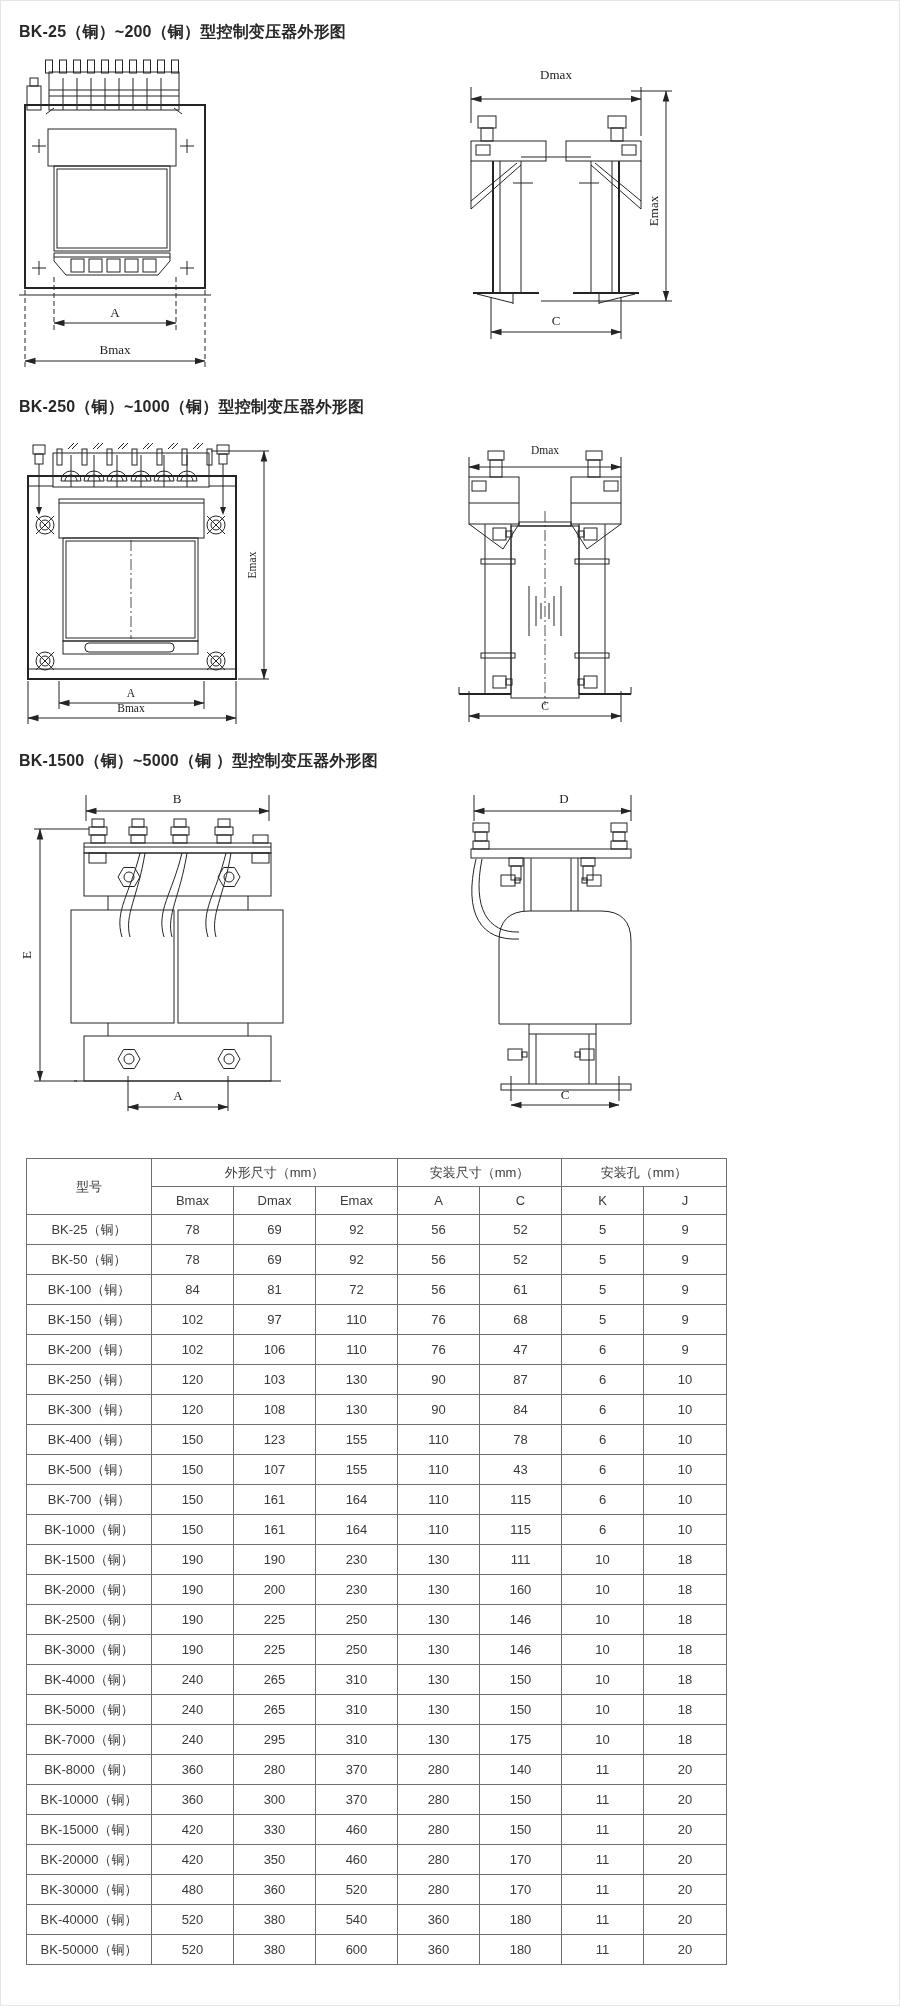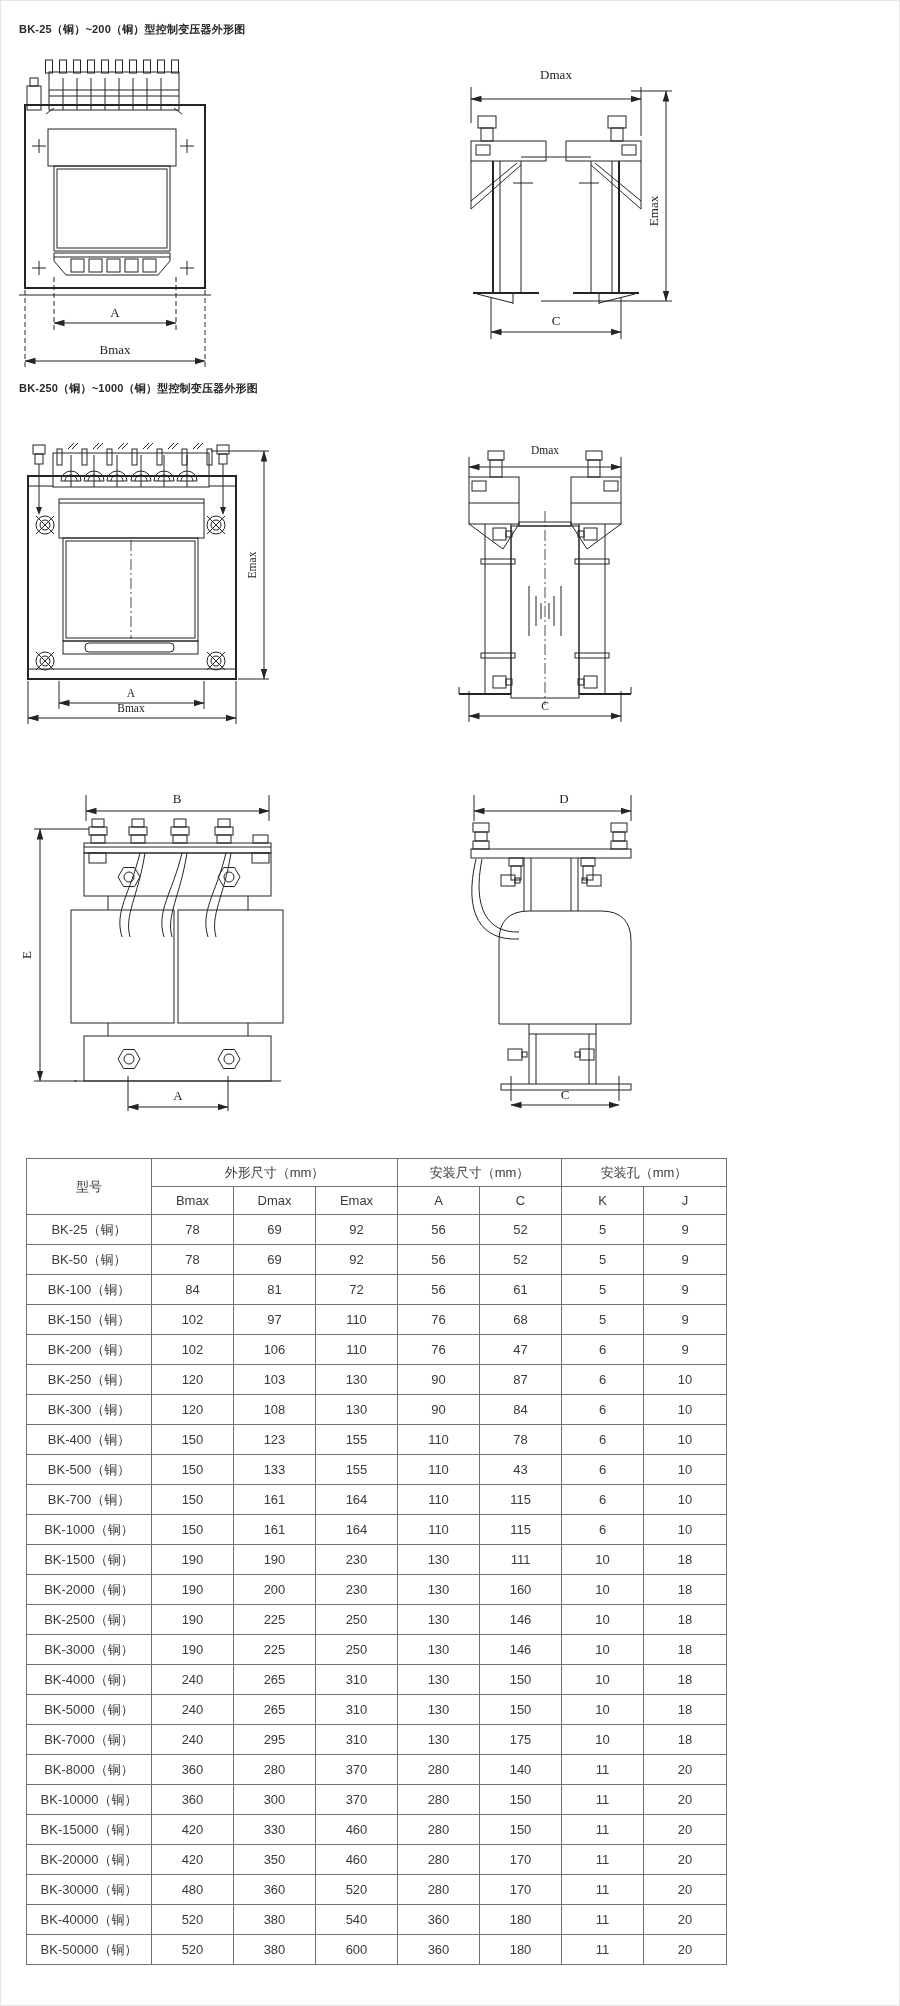--- a/index.html
+++ b/index.html
@@ -1,19 +1,19 @@
 <!DOCTYPE html>
 <html><head>
 <meta charset="utf-8">
 <style>
   * { margin:0; padding:0; box-sizing:border-box; }
   html,body { background:#ffffff; }
   body { font-family:"Liberation Sans", sans-serif; }
   .page { position:relative; width:900px; height:2006px; background:#fff; border:1px solid #e6e6e6; overflow:hidden; }
-  .sec-title { position:absolute; left:18px; font-size:11px; font-weight:700; color:#282828; letter-spacing:.2px; white-space:nowrap; }
+  .sec-title { position:absolute; left:18px; font-size:16px; font-weight:700; color:#282828; letter-spacing:.2px; white-space:nowrap; }
   svg.drawing { position:absolute; overflow:visible; }
   svg.drawing line, svg.drawing rect, svg.drawing path, svg.drawing circle, svg.drawing polygon {
     stroke:#242424; fill:none; stroke-width:1;
   }
   svg.drawing .hv { stroke-width:2; }
   svg.drawing .fillb { fill:#242424; stroke:none; }
   svg.drawing .dash { stroke-dasharray:5 3; }
   svg.drawing .cline { stroke-dasharray:11 3 2 3; stroke-width:0.8; }
   svg.drawing text { stroke:none; fill:#222; font-family:"Liberation Serif", serif; }
   .dim13 { font-size:13px; }
@@ -143,21 +143,21 @@
       <line x1="120" y1="240" x2="251" y2="240"></line>
     <line x1="245" y1="30" x2="245" y2="240" marker-start="url(#arrS)" marker-end="url(#arrE)"></line>
     <text class="dim13" x="237" y="150" text-anchor="middle" transform="rotate(-90 237 150)">Emax</text>
 
     <line x1="70" y1="236" x2="70" y2="278"></line>
       <line x1="200" y1="236" x2="200" y2="278"></line>
     <line x1="70" y1="271" x2="200" y2="271" marker-start="url(#arrS)" marker-end="url(#arrE)"></line>
     <text class="dim13" x="135" y="264" text-anchor="middle">C</text>
   </svg>
 
-  <h2 class="sec-title" style="top:380px">BK-250（铜）~1000（铜）型控制变压器外形图</h2>
+  <h2 class="sec-title" style="top:396px">BK-250（铜）~1000（铜）型控制变压器外形图</h2>
 
   <svg class="drawing" style="left:22px; top:440px" width="250" height="290" viewBox="0 0 250 290">
 
     <line x1="45" y1="8" x2="51" y2="2"></line>
       <line x1="49" y1="8" x2="55" y2="2"></line>
     <line x1="70" y1="8" x2="76" y2="2"></line>
       <line x1="74" y1="8" x2="80" y2="2"></line>
     <line x1="95" y1="8" x2="101" y2="2"></line>
       <line x1="99" y1="8" x2="105" y2="2"></line>
     <line x1="120" y1="8" x2="126" y2="2"></line>
@@ -307,20 +307,21 @@
       <line x1="18" y1="253" x2="18" y2="246"></line>
     <line class="hv" x1="138" y1="253" x2="190" y2="253"></line>
       <line x1="190" y1="253" x2="190" y2="246"></line>
 
     <line x1="28" y1="250" x2="28" y2="281"></line>
       <line x1="180" y1="250" x2="180" y2="281"></line>
     <line x1="28" y1="275" x2="180" y2="275" marker-start="url(#arrS)" marker-end="url(#arrE)"></line>
     <text class="dim11" x="104" y="269" text-anchor="middle">C</text>
   </svg>
 
+  <h2 class="sec-title" style="top:750px">BK-1500（铜）~5000（铜 ）型控制变压器外形图</h2>
 
   <svg class="drawing" style="left:18px; top:788px" width="290" height="325" viewBox="0 0 290 325">
     <text class="dim13" x="158" y="14" text-anchor="middle">B</text>
     <line x1="67" y1="6" x2="67" y2="32"></line>
       <line x1="250" y1="6" x2="250" y2="32"></line>
     <line x1="67" y1="22" x2="250" y2="22" marker-start="url(#arrS)" marker-end="url(#arrE)"></line>
 
     <line x1="15" y1="40" x2="70" y2="40"></line>
       <line x1="15" y1="292" x2="58" y2="292"></line>
     <line x1="21" y1="40" x2="21" y2="292" marker-start="url(#arrS)" marker-end="url(#arrE)"></line>
@@ -531,21 +532,21 @@
           <td>123</td>
           <td>155</td>
           <td>110</td>
           <td>78</td>
           <td>6</td>
           <td>10</td>
         </tr>
         <tr>
           <td>BK-500（铜）</td>
           <td>150</td>
-          <td>133</td>
+          <td>107</td>
           <td>155</td>
           <td>110</td>
           <td>43</td>
           <td>6</td>
           <td>10</td>
         </tr>
         <tr>
           <td>BK-700（铜）</td>
           <td>150</td>
           <td>161</td>

